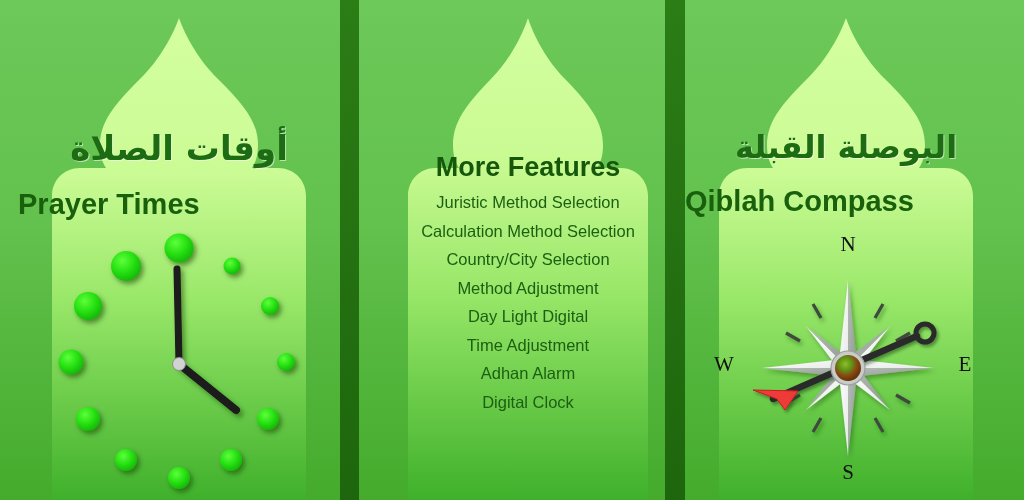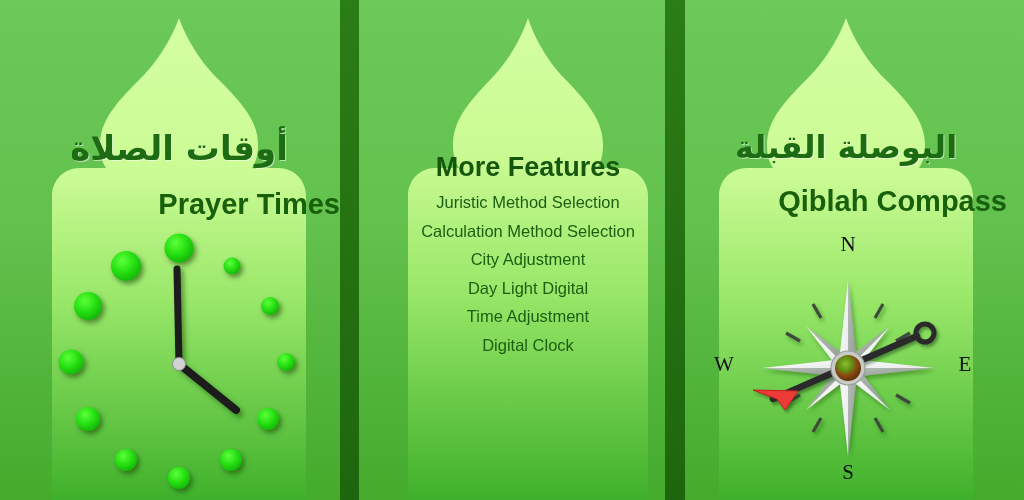--- a/index.html
+++ b/index.html
@@ -45,21 +45,21 @@
     font-weight: bold;
     color: #1d6b12;
     letter-spacing: 0px;
     text-shadow: 1px 1px 0 rgba(255,255,255,0.55);
     direction: rtl;
     white-space: nowrap;
   }
   .title-en {
     position: absolute;
     width: 100%;
-    text-align: right;
+    text-align: left;
     font-family: "Liberation Sans", sans-serif;
     font-weight: bold;
     color: #19600d;
     white-space: nowrap;
   }
   .feature-title {
     position: absolute;
     width: 100%;
     text-align: center;
     font-weight: bold;
@@ -201,23 +201,25 @@
                L 222 168
                C 226 162, 228 155, 228 145
                C 228 122, 215 105, 191 80
                C 163 52, 153 18, 153 18 Z" fill="url(#gradM)"></path>
     </svg>
     <div class="content">
       <div class="feature-title">More Features</div>
       <ul class="feature-list">
         <li>Juristic Method Selection</li>
         <li>Calculation Method Selection</li>
-        <li>City Adjustment</li>
+        <li>Country/City Selection</li>
+        <li>Method Adjustment</li>
         <li>Day Light Digital</li>
         <li>Time Adjustment</li>
+        <li>Adhan Alarm</li>
         <li>Digital Clock</li>
       </ul>
     </div>
   </div>
 
   <div class="divider" style="left:665px; width:20px;"></div>
 
   <div class="panel" style="left:685px; width:322px;">
     <svg class="shape" viewBox="0 0 322 500" preserveAspectRatio="none">
       <defs>

